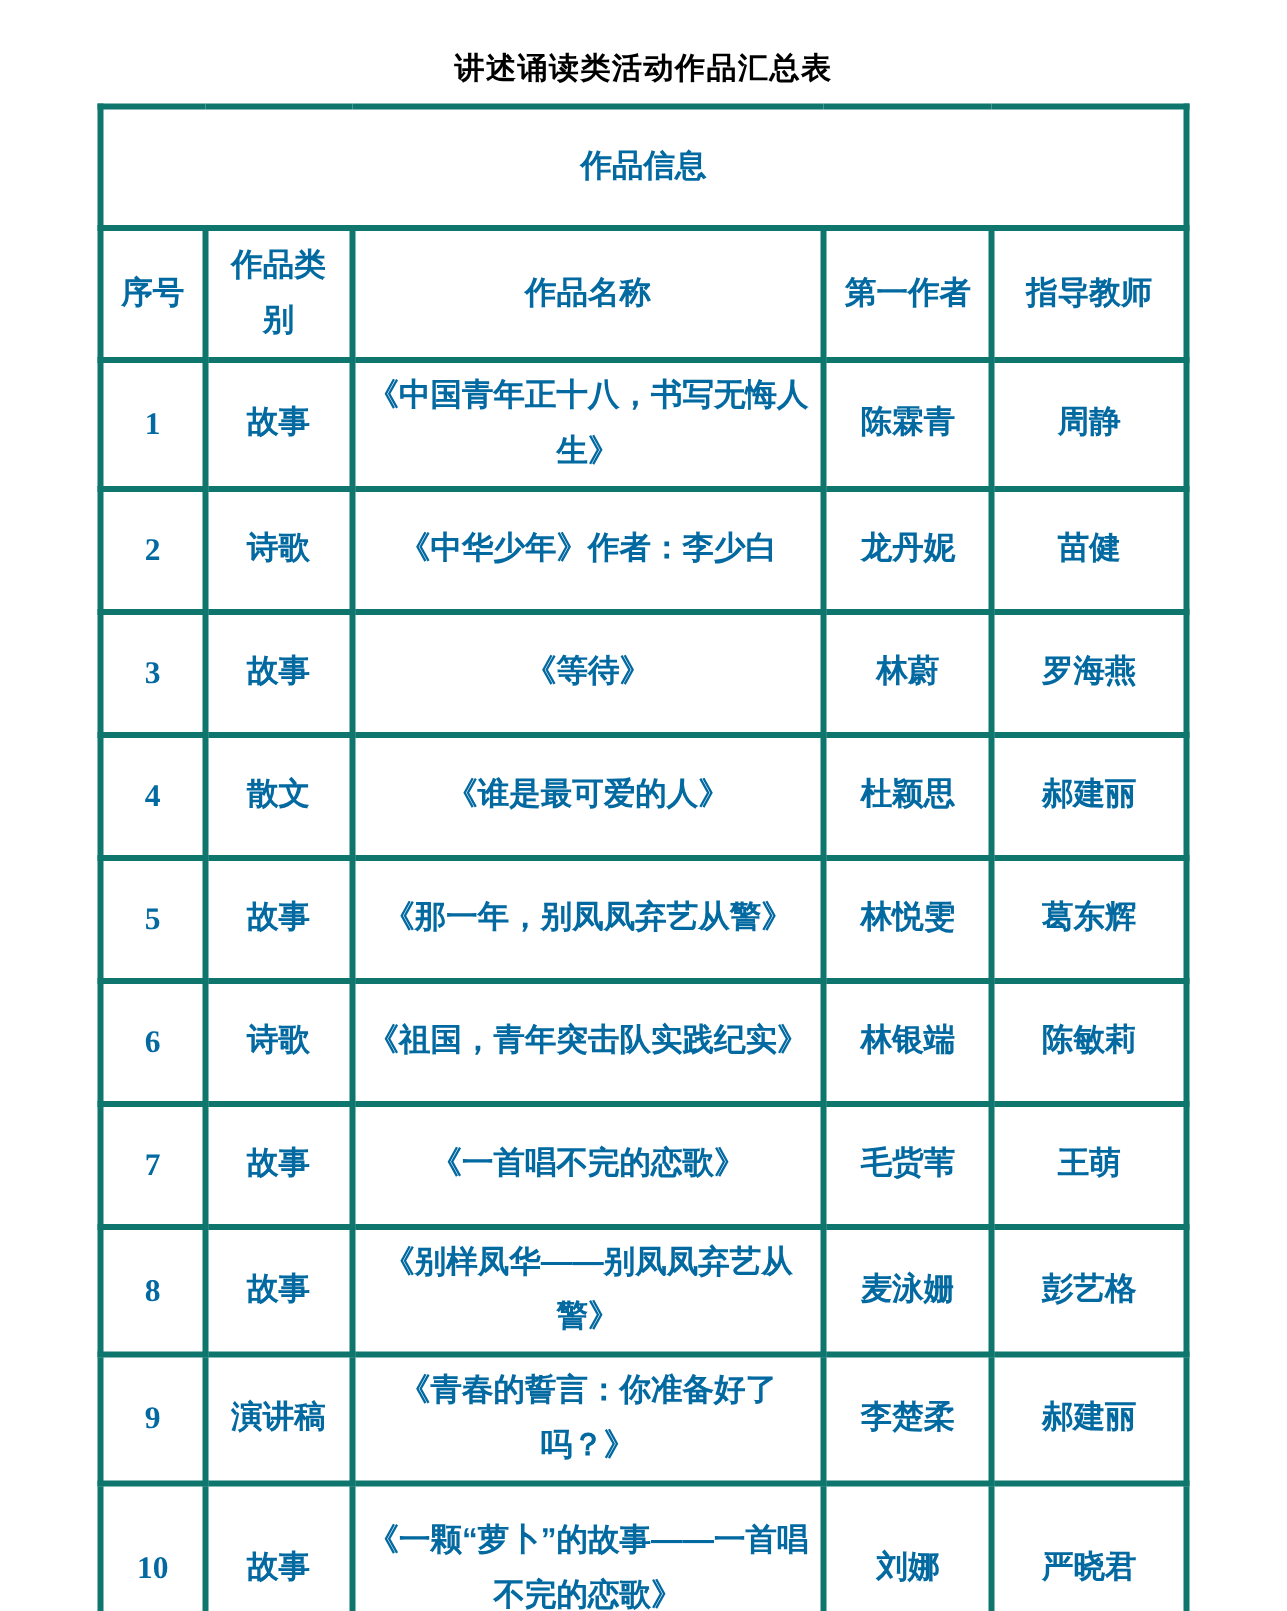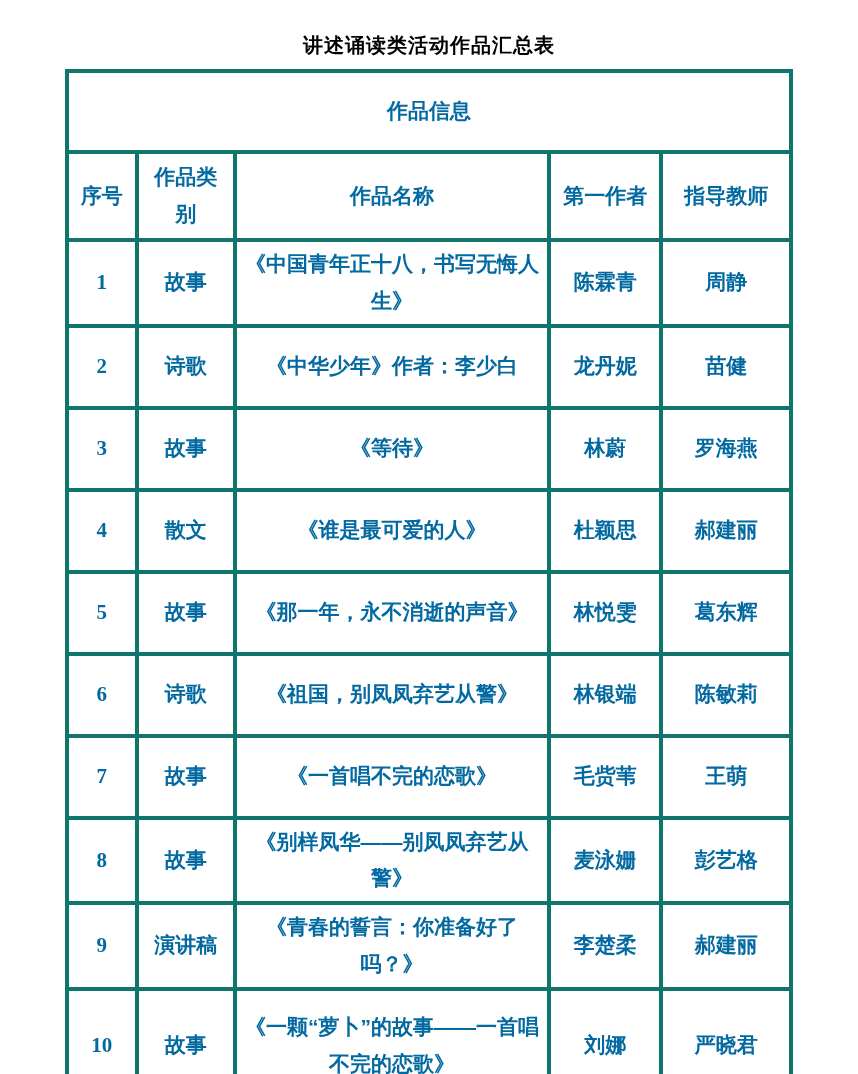--- a/index.html
+++ b/index.html
@@ -112,28 +112,28 @@
       <tr>
         <td class="num">4</td>
         <td>散文</td>
         <td>《谁是最可爱的人》</td>
         <td>杜颖思</td>
         <td>郝建丽</td>
       </tr>
       <tr>
         <td class="num">5</td>
         <td>故事</td>
-        <td>《那一年，永不消逝的声音》</td>
+        <td>《那一年，别凤凤弃艺从警》</td>
         <td>林悦雯</td>
         <td>葛东辉</td>
       </tr>
       <tr>
         <td class="num">6</td>
         <td>诗歌</td>
-        <td>《祖国，别凤凤弃艺从警》</td>
+        <td>《祖国，青年突击队实践纪实》</td>
         <td>林银端</td>
         <td>陈敏莉</td>
       </tr>
       <tr>
         <td class="num">7</td>
         <td>故事</td>
         <td>《一首唱不完的恋歌》</td>
         <td>毛赀苇</td>
         <td>王萌</td>
       </tr>

